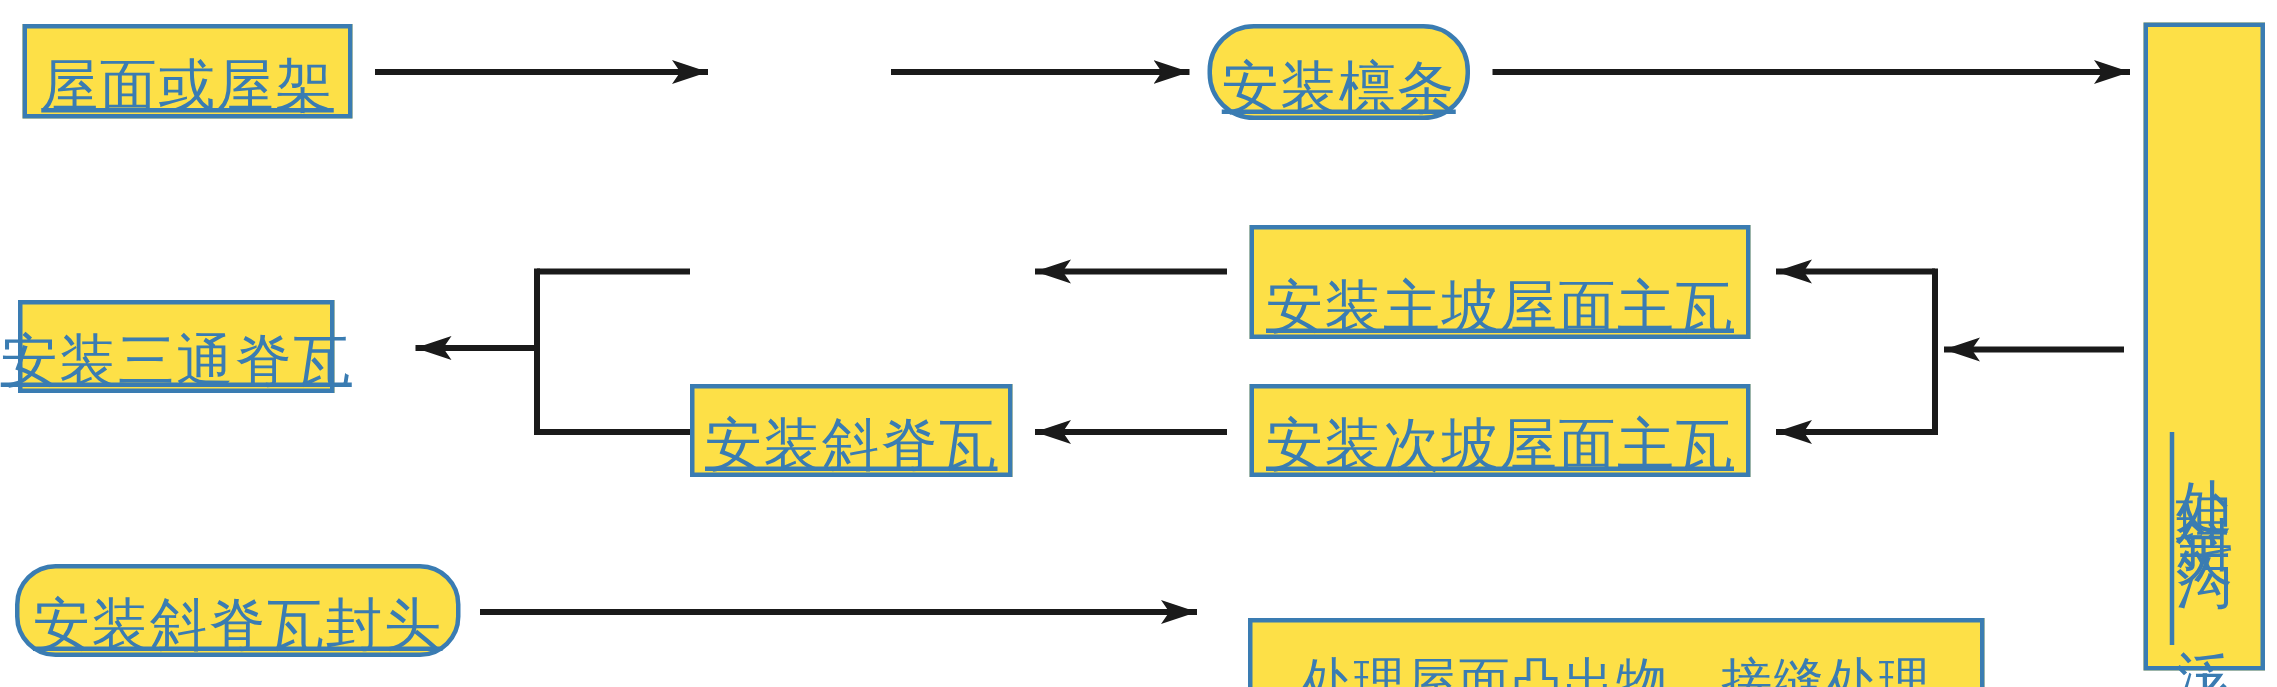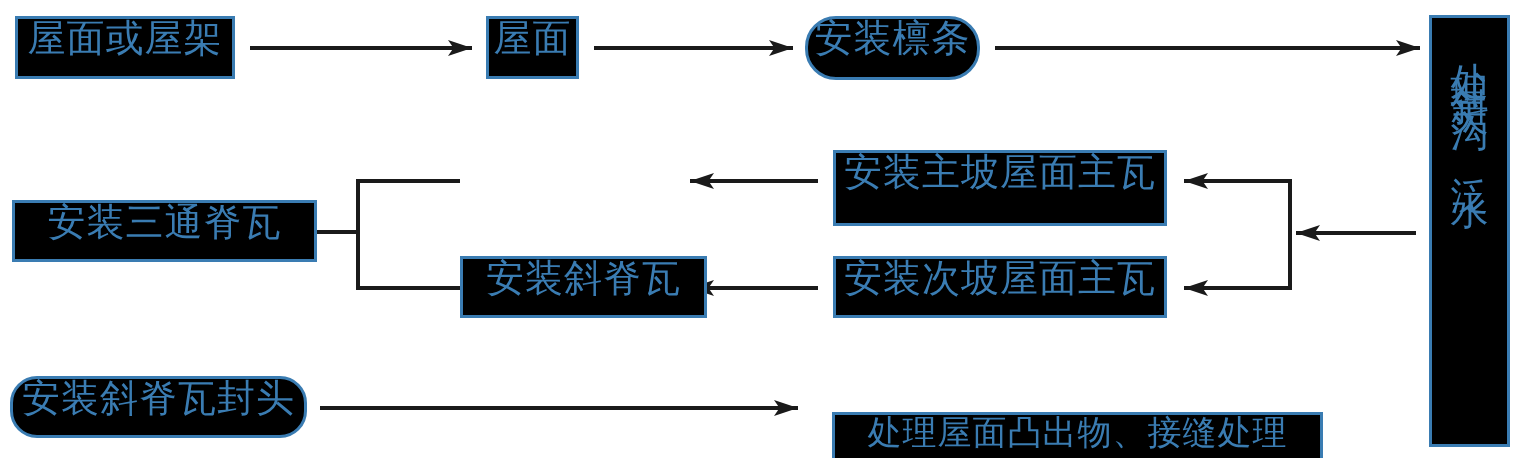--- a/index.html
+++ b/index.html
@@ -15,27 +15,28 @@
     overflow:hidden;
   }
   .connectors{
     position:absolute;left:0;top:0;width:1518px;height:458px;
     pointer-events:none;
   }
   .node{
     position:absolute;
     box-sizing:border-box;
     border:3px solid var(--blue);
-    background:#000000;
+    background:#fde047;
     color:var(--blue);
-    display:flex;align-items:flex-start;justify-content:center;
+    display:flex;align-items:flex-end;justify-content:center;
     font-size:38px;
     font-weight:500;
     letter-spacing:1px;
     white-space:nowrap;
+    text-decoration:underline;
   }
   .node .node-label{display:block;line-height:1;}
   .node.small-text{font-size:34px;}
   .node.vertical{
     padding:14px 0;
   }
   .node.vertical .node-label{
     writing-mode:vertical-rl;
     text-orientation:upright;
     letter-spacing:13px;
@@ -72,46 +73,43 @@
       <path d="M358,232 L277,232" marker-end="url(#arrow)"></path>
 
       <path d="M320,408 L798,408" marker-end="url(#arrow)"></path>
     </g>
   </svg>
 
   <div class="node" style="left:15px;top:16px;width:220px;height:63px;">
     <span class="node-label">屋面或屋架</span>
   </div>
 
-  <div class="node" style="left:486px;top:16px;width:93px;height:63px;">
-    <span class="node-label">屋面</span>
-  </div>
 
   <div class="node" style="left:805px;top:16px;width:175px;height:64px;border-radius:31px;">
     <span class="node-label">安装檩条</span>
   </div>
 
   <div class="node vertical" style="left:1429px;top:15px;width:81px;height:432px;">
     <span class="node-label">处理斜天沟、泛水</span>
   </div>
 
 
   <div class="node" style="left:833px;top:150px;width:334px;height:76px;">
     <span class="node-label">安装主坡屋面主瓦</span>
   </div>
 
-  <div class="node" style="left:460px;top:256px;width:247px;height:62px;">
+  <div class="node" style="left:460px;top:256px;width:215px;height:62px;">
     <span class="node-label">安装斜脊瓦</span>
   </div>
 
   <div class="node" style="left:833px;top:256px;width:334px;height:62px;">
     <span class="node-label">安装次坡屋面主瓦</span>
   </div>
 
-  <div class="node" style="left:12px;top:200px;width:305px;height:62px;">
+  <div class="node" style="left:12px;top:200px;width:211px;height:62px;">
     <span class="node-label">安装三通脊瓦</span>
   </div>
 
   <div class="node" style="left:10px;top:376px;width:297px;height:62px;border-radius:27px;">
     <span class="node-label">安装斜脊瓦封头</span>
   </div>
 
   <div class="node small-text" style="left:832px;top:377px;width:491px;height:63px;margin-top:35px;">
     <span class="node-label">处理屋面凸出物、接缝处理</span>
   </div>

